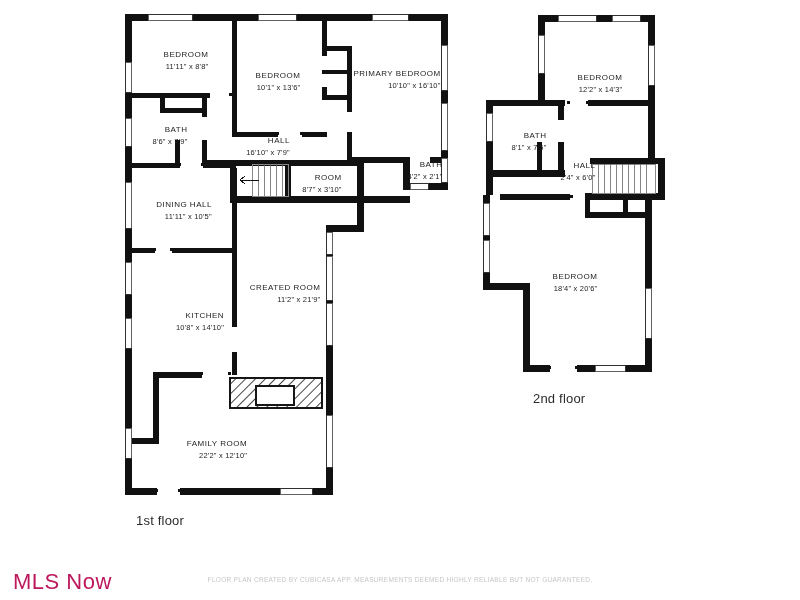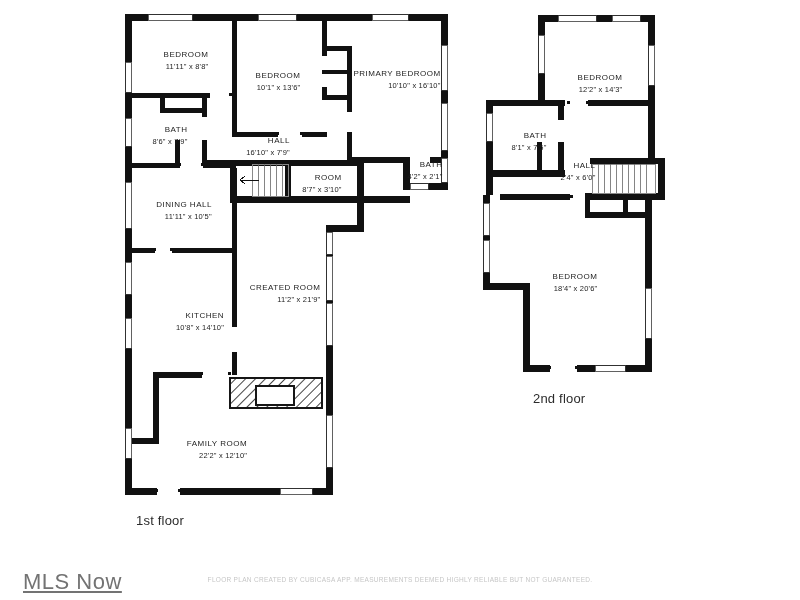--- a/index.html
+++ b/index.html
@@ -4,22 +4,22 @@
 <style>
   * { margin:0; padding:0; box-sizing:border-box; }
   html,body { width:800px; height:600px; background:#ffffff; }
   body { font-family:"Liberation Sans", sans-serif; position:relative; overflow:hidden; }
   .plan-svg { position:absolute; left:0; top:0; }
   .room-label { position:absolute; transform:translate(-50%,-50%); text-align:right;
                 color:#1c1c1c; white-space:nowrap; line-height:1; }
   .room-label .rname { font-size:8px; letter-spacing:0.5px; }
   .room-label .rdims { font-size:7.5px; margin-top:4px; letter-spacing:0.2px; }
   .floor-label { position:absolute; font-size:13px; color:#2b2b2b; letter-spacing:0.2px;text-align:right; }
-  .logo { position:absolute; left:23px; top:569px; font-size:22px; color:#737373;
-          letter-spacing:0.5px;text-decoration:underline; }
+  .logo { position:absolute; left:13px; top:569px; font-size:22px; color:#be185d;
+          letter-spacing:0.5px; }
   .disclaimer { position:absolute; left:50%; top:576px; transform:translateX(-50%);
                 font-size:6.5px; color:#c6c6c6; letter-spacing:0.3px; white-space:nowrap; }
 </style>
 </head>
 <body>
 
 <svg class="plan-svg" width="800" height="600" viewBox="0 0 800 600" shape-rendering="crispEdges">
   <defs>
     <pattern id="hatch" width="7" height="7" patternUnits="userSpaceOnUse" patternTransform="rotate(45)">
       <rect width="7" height="7" fill="#ffffff"></rect>

